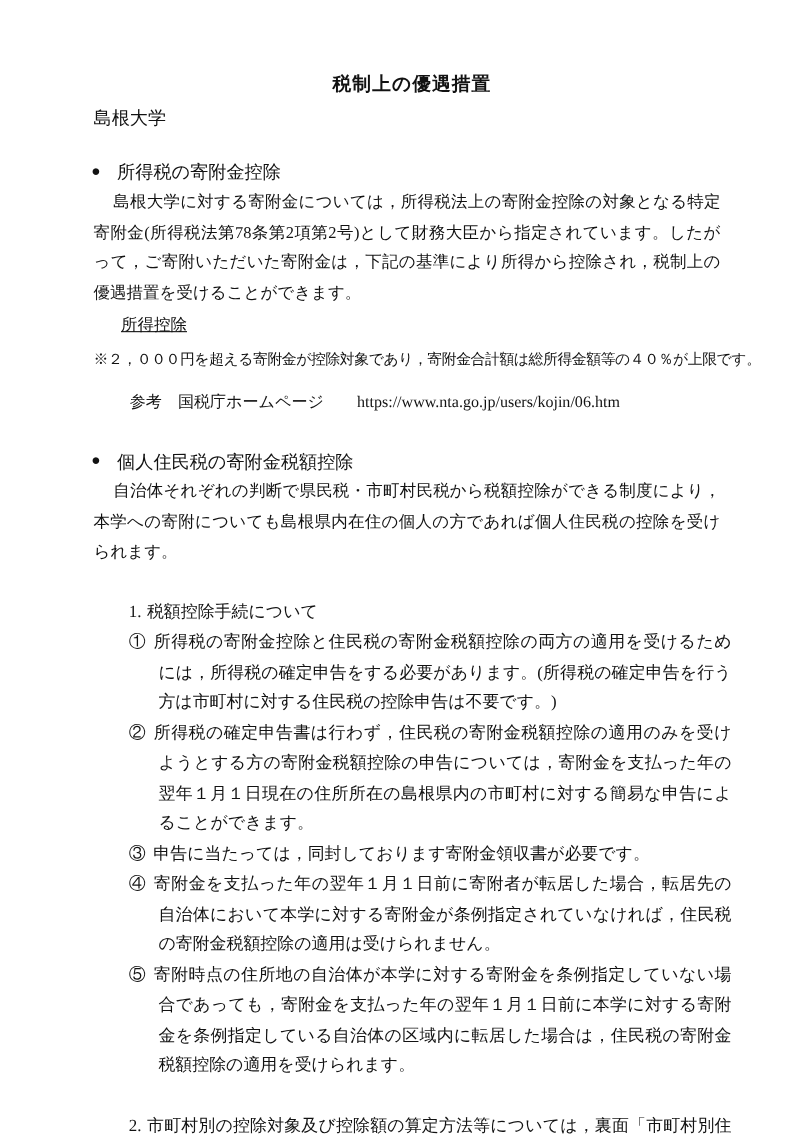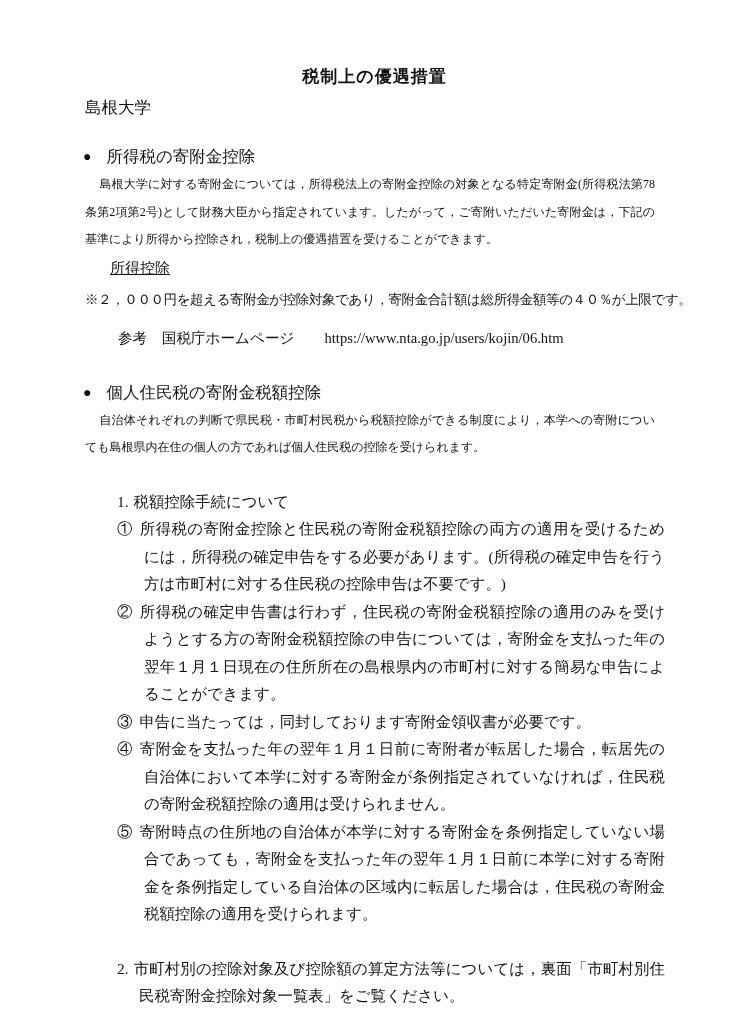--- a/index.html
+++ b/index.html
@@ -42,21 +42,21 @@
     margin-left: -2px;
     font-size: 16.5px;
     line-height: 24px;
   }
   .bullet {
     font-size: 14px;
     margin-right: 15px;
     line-height: 1;
   }
   .para {
-    font-size: 12px;
+    font-size: 15px;
     line-height: 27.5px;
     text-align: justify;
     text-indent: 1.2em;
     margin: 2px 0 0 0;
     width: 570px;
   }
   .formula-row {
     display: flex;
     align-items: flex-start;
     margin-top: 5px;

